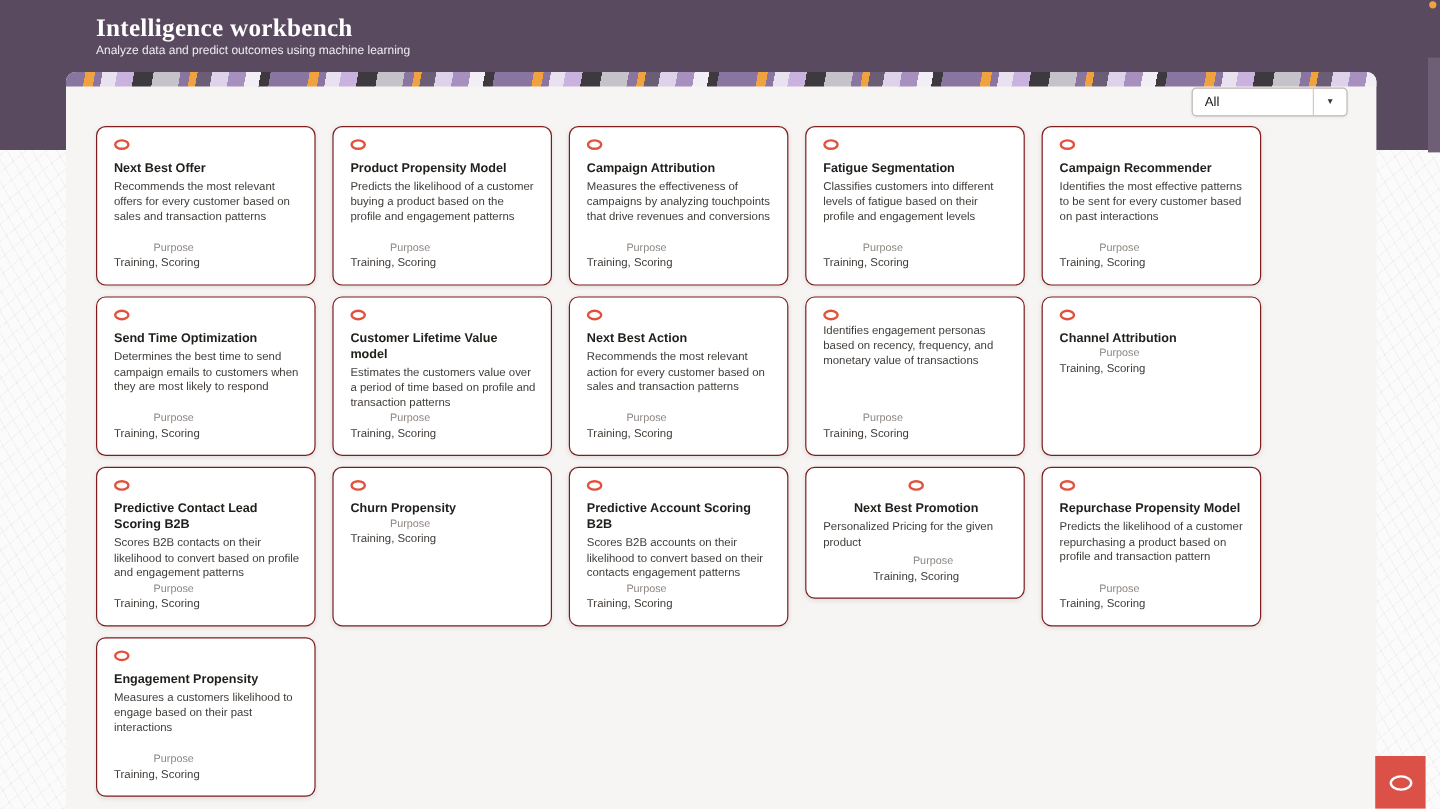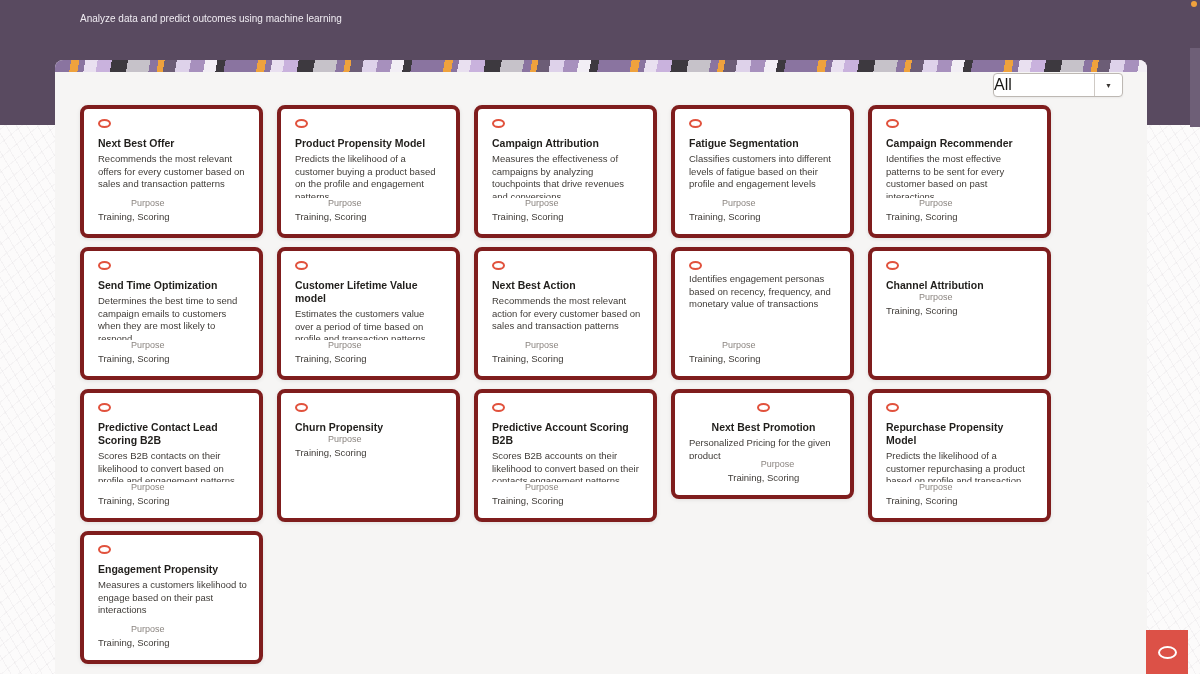--- a/index.html
+++ b/index.html
@@ -48,36 +48,36 @@
       #f2eef5 148px 160px, #3d393f 160px 168px, #8a74a0 168px 184px);
   }
 
   
   .filter {
     position:absolute; top:13px; right:24px; width:130px; height:24px;
     background:#ffffff; border:1px solid #bdb8b3; border-radius:4px;
     display:flex; align-items:stretch; cursor:pointer;
     box-shadow:0 1px 2px rgba(0,0,0,.05);
   }
-  .filter-value { flex:1; font-size:16px; color:#161513; line-height:22px; }
+  .filter-value { flex:1; font-size:11px; color:#161513; line-height:22px; padding-left:10px; }
   .filter-caret-box {
     width:28px; display:flex; align-items:center; justify-content:center;
     border-left:1px solid #cfcac5;
   }
   .caret { font-size:7px; color:#3a3632; }
 
   
   .grid {
     margin:33px 0 0 25px;
     display:grid; grid-template-columns:repeat(5,183px);
     column-gap:14px; row-gap:9px; align-items:start;
   }
   .card {
     width:183px; height:133px;
-    background:#ffffff; border:4px solid #7f1d1d; border-radius:8px;
+    background:#ffffff; border:1px solid #7f1d1d; border-radius:8px;
     box-shadow:0 1px 4px rgba(0,0,0,.09);
     padding:10px 12px 12px 14px;
     display:flex; flex-direction:column; cursor:pointer;
   }
   .card.compact { height:110px;align-items:center; }
   .oval-icon {
     width:13px; height:9px; border:2px solid var(--accent_red,#e1523d);
     border-radius:50%; flex:0 0 auto;
   }
   .card-title {
@@ -96,20 +96,21 @@
     background:var(--fab_bg,#dc5147); border:none; cursor:pointer;
     display:flex; align-items:center; justify-content:center;
   }
   .fab-oval { width:19px; height:13px; border:2.5px solid #ffffff; border-radius:50%; }
 </style>
 </head>
 <body>
 
 <div class="header-band">
   <div class="header-text">
+    <div class="page-title">Intelligence workbench</div>
     <div class="page-subtitle">Analyze data and predict outcomes using machine learning</div>
   </div>
   <div class="orange-dot"></div>
   <div class="right-accent-strip"></div>
 </div>
 
 <div class="panel">
   <div class="banner-strip"></div>
 
   <div class="filter">

